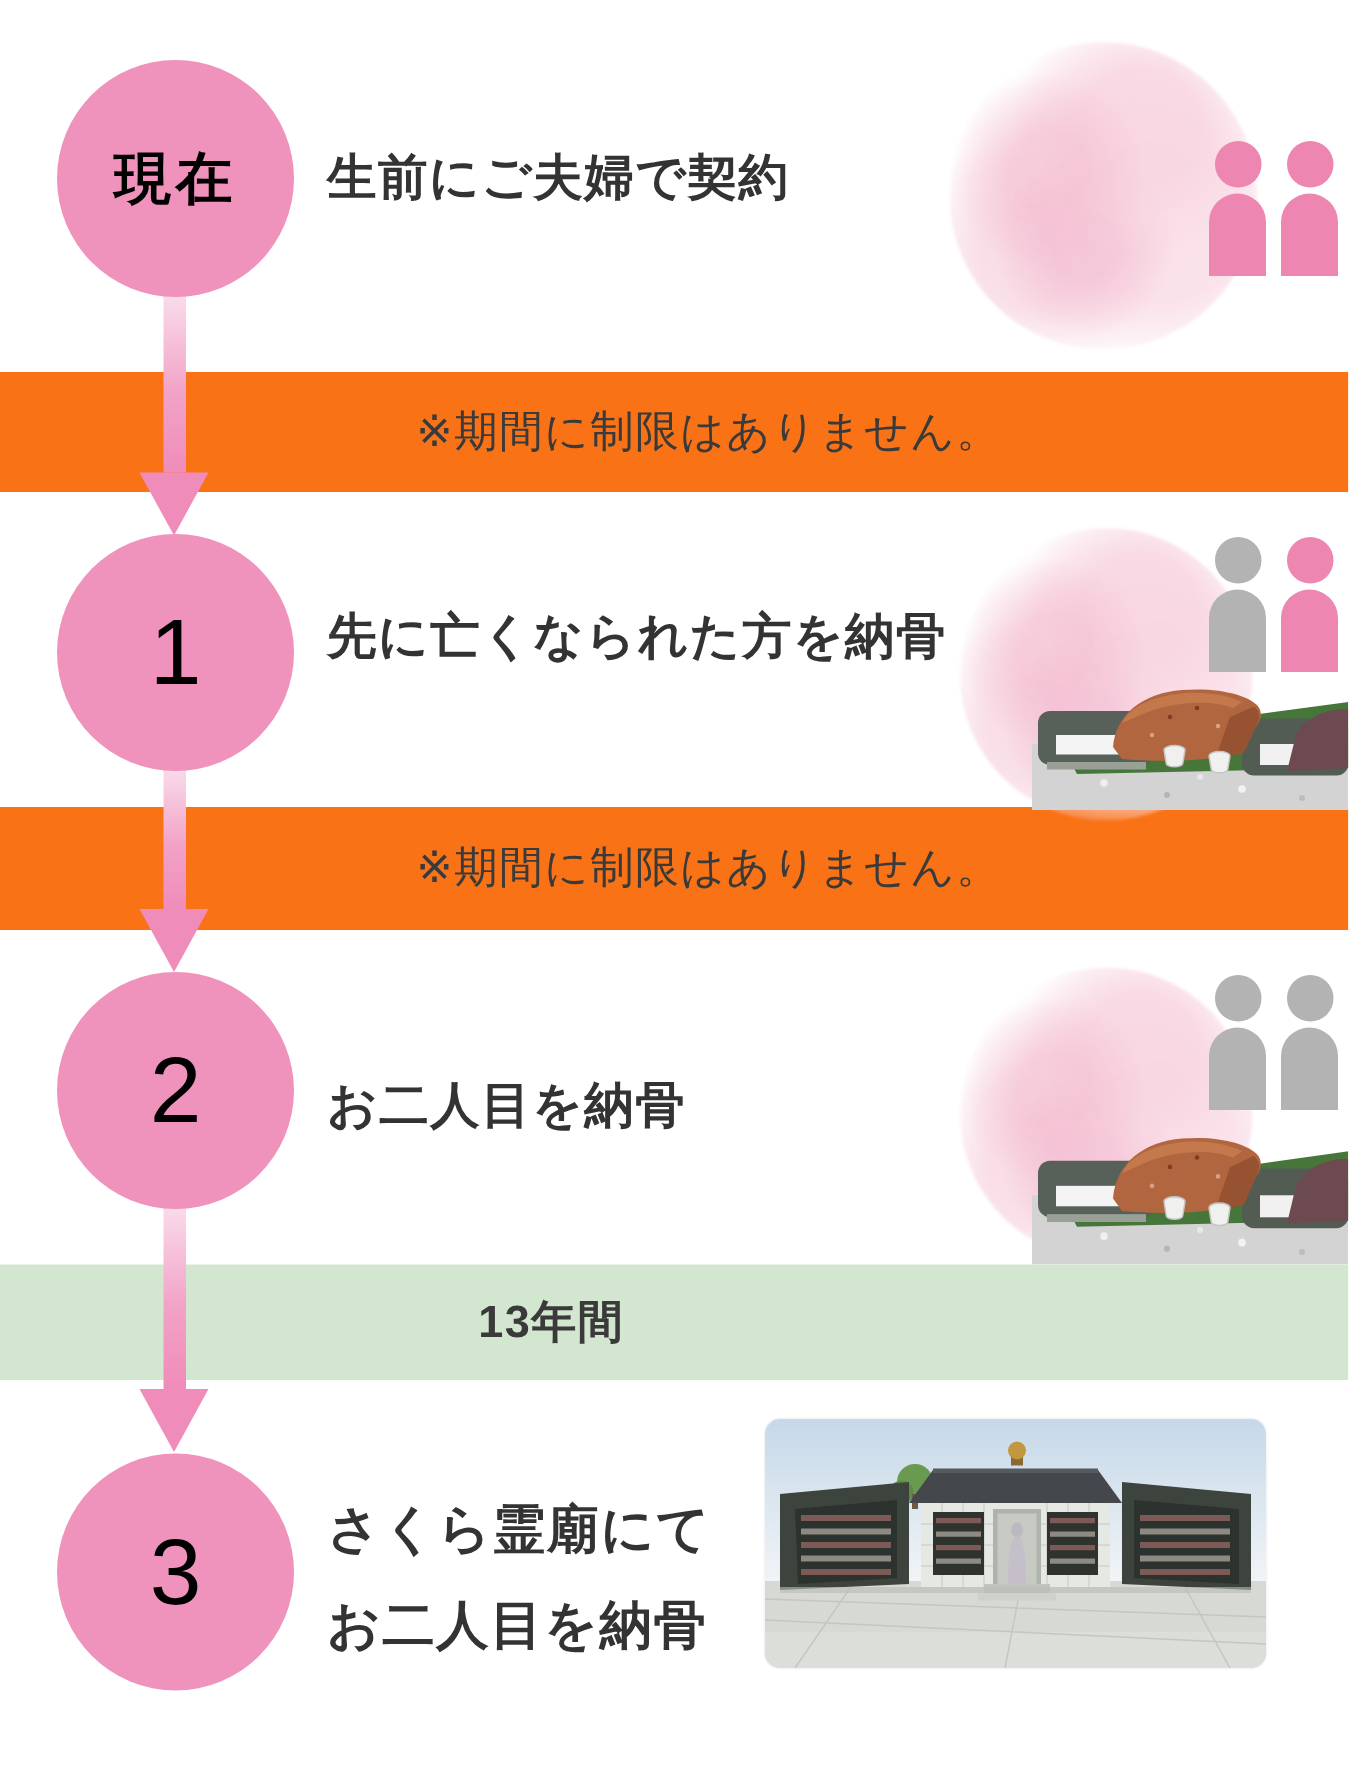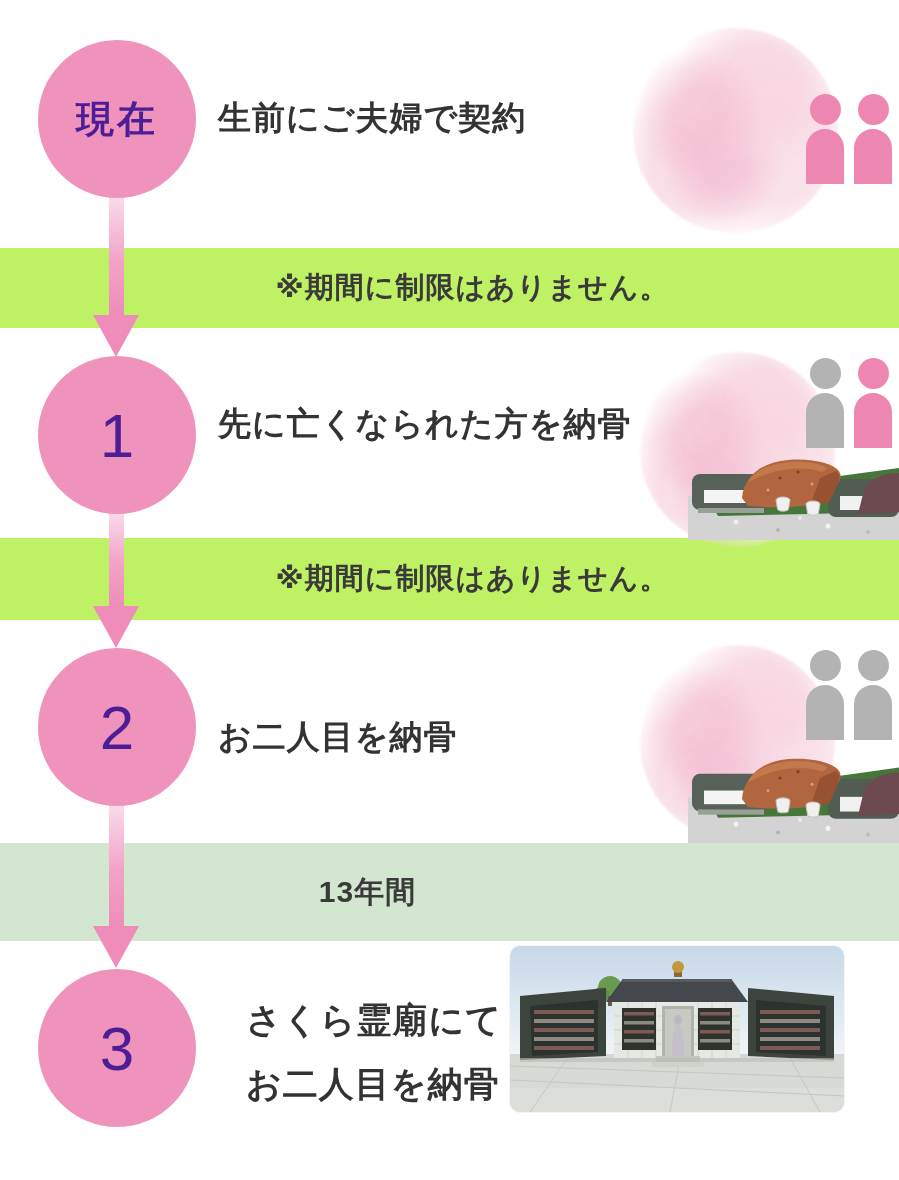--- a/index.html
+++ b/index.html
@@ -3,31 +3,31 @@
 <meta charset="utf-8">
 <style>
   html,body{margin:0;padding:0;background:#fff;}
   .page{
     position:relative;width:899px;height:1180px;margin:0 auto;background:#ffffff;
     overflow:hidden;
     font-family:"Liberation Sans","DejaVu Sans",sans-serif;
   }
   
   .band{position:absolute;left:0;width:899px;display:flex;align-items:center;justify-content:center;z-index:1;}
-  .band-note{background:#bef264;font-weight:bold;}
+  .band-note{background:#f97316;}
   .band-duration{background:#d3e7d0;}
   #band1{top:248px;height:80px;}
   #band2{top:538px;height:82px;}
-  #band3{top:843px;height:98px;}
+  #band3{top:843px;height:77px;}
   .band-note .band-text{font-size:29px;color:#3a3a3a;transform:translateX(23px);letter-spacing:1px;}
   .band-duration .band-text{font-size:30px;font-weight:bold;color:#3a3a3a;transform:translateX(-82px);letter-spacing:1px;}
   
   .step-circle{
     position:absolute;left:38px;width:158px;height:158px;border-radius:50%;
-    background:#ef93bc;display:flex;align-items:center;justify-content:center;color:#4c1d95;z-index:6;
+    background:#ef93bc;display:flex;align-items:center;justify-content:center;color:#000000;z-index:6;
   }
   #circle0{top:40px;}
   #circle1{top:356px;}
   #circle2{top:648px;}
   #circle3{top:969px;}
   .badge-now{font-size:38px;font-weight:bold;letter-spacing:3px;}
   .badge-num{font-size:62px;font-weight:400;}
   
   .arrow-shaft{
     position:absolute;left:109px;width:15px;z-index:5;
@@ -41,21 +41,21 @@
     border-left:23px solid transparent;border-right:23px solid transparent;border-top:42px solid #ef8cb9;
   }
   #head1{top:315px;}
   #head2{top:606px;}
   #head3{top:926px;}
   
   .step-title{position:absolute;left:218px;font-weight:bold;color:#333333;font-size:33px;z-index:6;letter-spacing:1px;}
   #title0{top:96px;text-align:center;}
   #title1{top:402px;}
   #title2{top:715px;}
-  #title3{top:988px;font-size:35px;line-height:64px;margin-left:28px;}
+  #title3{top:988px;font-size:35px;line-height:64px;}
   #title3 span{display:block;}
   
   .blossom{
     position:absolute;border-radius:50%;z-index:1;filter:blur(1px);
     background:
       radial-gradient(circle at 32% 42%, rgba(243,186,206,.55) 0 14%, rgba(243,186,206,0) 36%),
       radial-gradient(circle at 62% 28%, rgba(248,213,225,.85) 0 20%, rgba(248,213,225,0) 44%),
       radial-gradient(circle at 44% 66%, rgba(240,178,202,.5) 0 13%, rgba(240,178,202,0) 34%),
       radial-gradient(circle at 70% 60%, rgba(250,224,233,.9) 0 26%, rgba(250,224,233,0) 52%),
       radial-gradient(circle at 26% 70%, rgba(246,205,219,.6) 0 16%, rgba(246,205,219,0) 40%),

